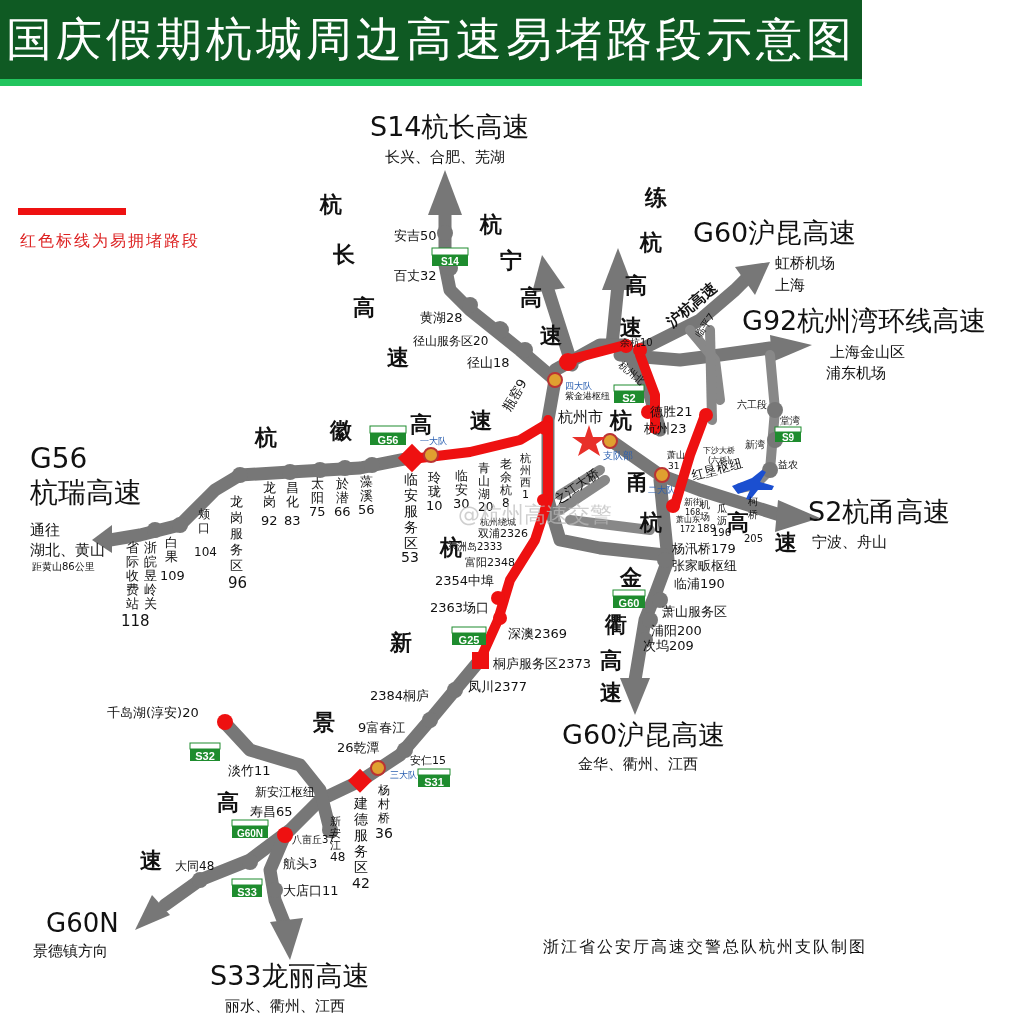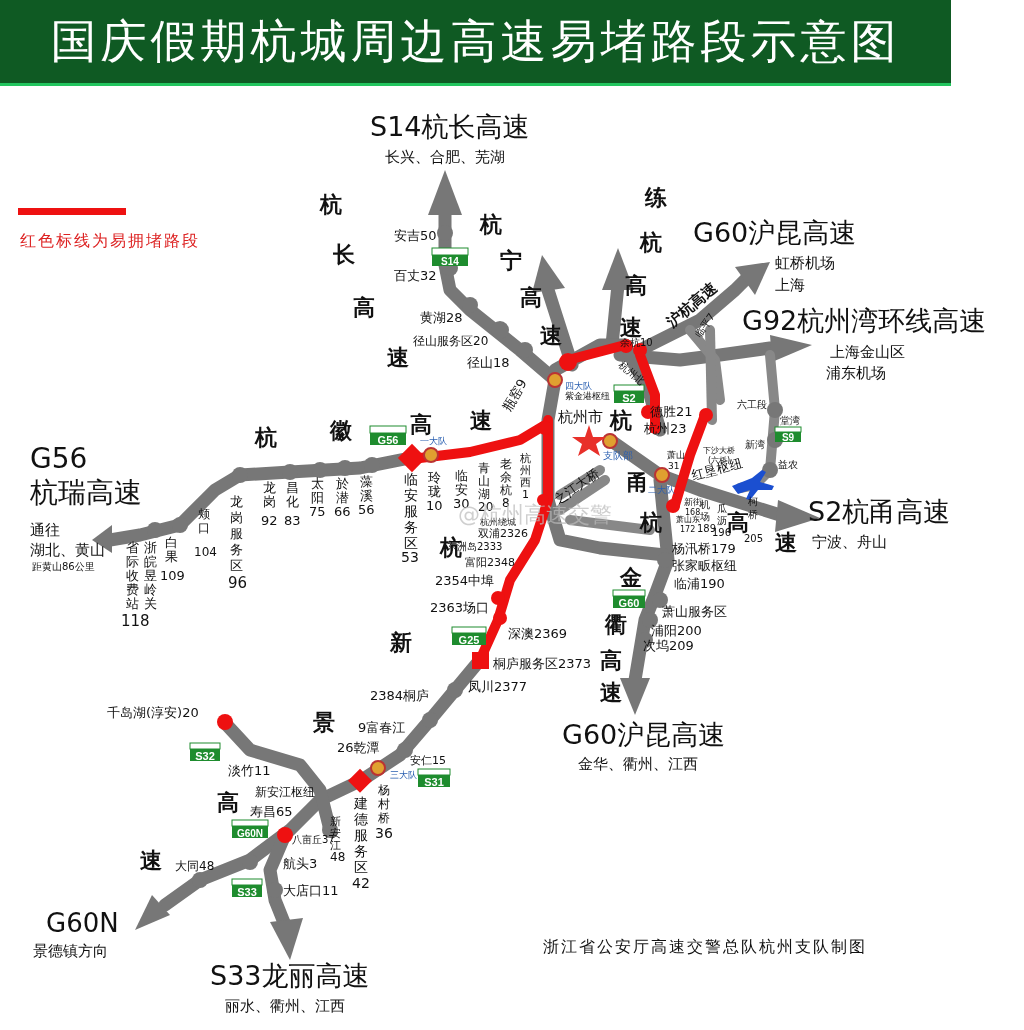--- a/index.html
+++ b/index.html
@@ -1,17 +1,17 @@
 <!DOCTYPE html>
 <html><head>
 <meta charset="utf-8">
 <style>
   html,body{margin:0;padding:0;background:#fff;}
   body{width:1024px;height:1030px;overflow:hidden;position:relative;font-family:"DejaVu Sans","Liberation Sans",sans-serif;}
-  .header{position:absolute;left:0;top:0;width:951px;height:86px;background:#0f5a23;border-bottom:3px solid #22c55e;box-sizing:border-box;display:flex;align-items:center;justify-content:center;}
+  .header{position:absolute;left:0;top:0;width:862px;height:86px;background:#0f5a23;border-bottom:7px solid #22c55e;box-sizing:border-box;display:flex;align-items:center;justify-content:center;}
   .header .title{color:#fff;font-size:46px;letter-spacing:4px;font-family:"DejaVu Sans",sans-serif;}
   svg{position:absolute;left:0;top:0;}
   .road{fill:none;stroke:#777;stroke-width:13;stroke-linecap:round;stroke-linejoin:round;}
   .road-thin{fill:none;stroke:#888;stroke-width:10;stroke-linecap:round;stroke-linejoin:round;}
   .jam{fill:none;stroke:#ee1111;stroke-width:10;stroke-linecap:round;stroke-linejoin:round;}
   .node{fill:#777;}
   .jnode{fill:#ee1111;}
   .arrowhead{fill:#777;}
   .t{font-family:"DejaVu Sans",sans-serif;fill:#111;}
   .big{font-size:27px;}

